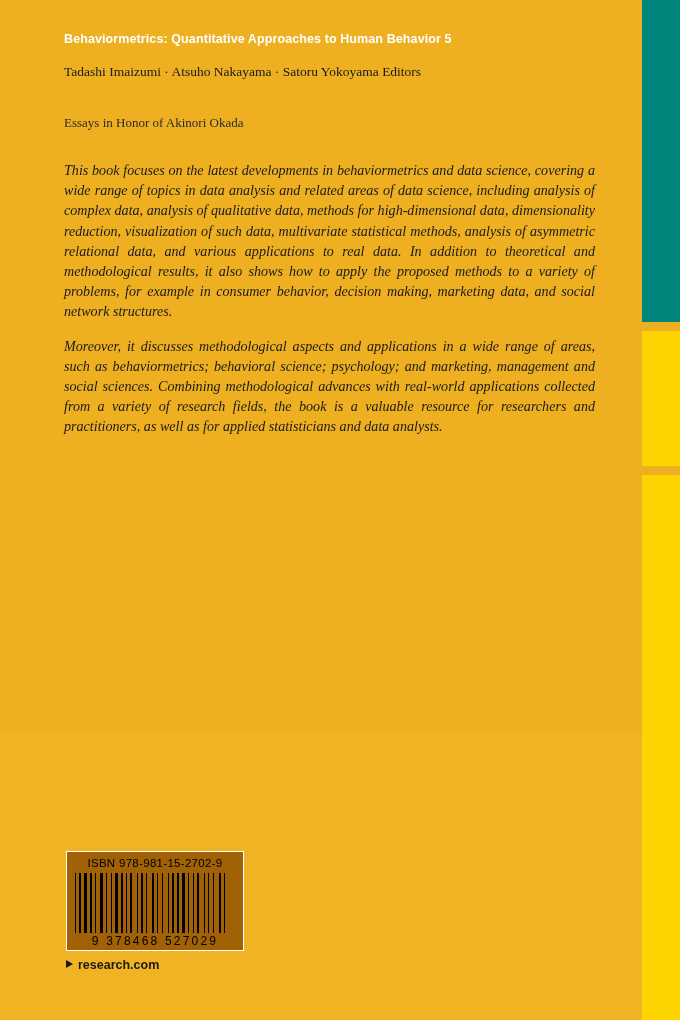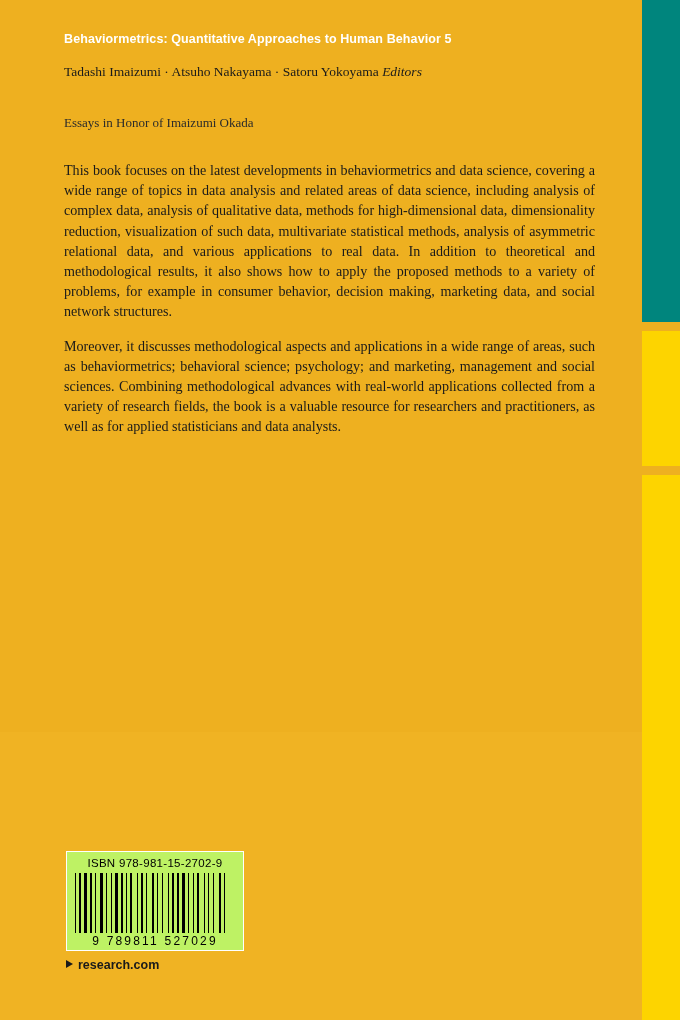--- a/index.html
+++ b/index.html
@@ -83,21 +83,20 @@
   .editors-line {
     position: absolute;
     left: 64px;
     top: 64px;
     width: 540px;
     font-family: "Liberation Serif", serif;
     font-size: 13.5px;
     color: #1a1a1a;
   }
   .editors-line .ed-label {
-    font-style: italic;
   }
   .book-title {
     position: absolute;
     left: 64px;
     top: 88px;
     width: 545px;
     font-family: "Liberation Sans", sans-serif;
     font-weight: bold;
     font-size: 17.5px;
     color: #ffffff;
@@ -118,33 +117,34 @@
     top: 160px;
     width: 531px;
     font-family: "Liberation Serif", serif;
     font-size: 14.1px;
     line-height: 20.2px;
     color: #1a1a1a;
     text-align: justify;
   }
   .blurb p {
     margin: 0 0 14px 0;
+    font-style: italic;
   }
   .blurb p:last-child {
     margin-bottom: 16px;
   }
 
   
   .barcode-box {
     position: absolute;
     left: 66px;
     top: 851px;
     width: 178px;
     height: 100px;
-    background: #bef264;
+    background: #a16207;
     border: 1px solid #ffffff;
     box-sizing: border-box;
   }
   .isbn-text {
     font-family: "Liberation Sans", sans-serif;
     font-size: 11.5px;
     color: #000000;
     text-align: center;
     margin-top: 5px;
     letter-spacing: 0.3px;
@@ -202,21 +202,21 @@
     <div class="band-yellow2"></div>
   </div>
 
   <div class="series-line">Behaviormetrics: Quantitative Approaches to Human Behavior  5</div>
 
   <div class="editors-line">
     <span>Tadashi Imaizumi · Atsuho Nakayama · Satoru Yokoyama</span>
     <span class="ed-label">Editors</span>
   </div>
 
-  <div class="book-subtitle">Essays in Honor of Imaizumi Okada</div>
+  <div class="book-subtitle">Essays in Honor of Akinori Okada</div>
 
   <div class="blurb">
     <p>This book focuses on the latest developments in behaviormetrics and data science, covering a wide range of topics in data analysis and related areas of data science, including analysis of complex data, analysis of qualitative data, methods for high-dimensional data, dimensionality reduction, visualization of such data, multivariate statistical methods, analysis of asymmetric relational data, and various applications to real data. In addition to theoretical and methodological results, it also shows how to apply the proposed methods to a variety of problems, for example in consumer behavior, decision making, marketing data, and social network structures.</p>
     <p>Moreover, it discusses methodological aspects and applications in a wide range of areas, such as behaviormetrics; behavioral science; psychology; and marketing, management and social sciences. Combining methodological advances with real-world applications collected from a variety of research fields, the book is a valuable resource for researchers and practitioners, as well as for applied statisticians and data analysts.</p>
   </div>
 
   <div class="barcode-box">
     <div class="isbn-text">ISBN 978-981-15-2702-9</div>
     <div class="bars" id="bars">
         <i style="width: 1px;"></i>
@@ -273,20 +273,20 @@
         <i style="width: 1px; background: transparent;"></i>
         <i style="width: 1px;"></i>
         <i style="width: 2px; background: transparent;"></i>
         <i style="width: 1px;"></i>
         <i style="width: 3px; background: transparent;"></i>
         <i style="width: 2px;"></i>
         <i style="width: 1px; background: transparent;"></i>
         <i style="width: 1px;"></i>
         <i style="width: 2px; background: transparent;"></i>
       </div>
-    <div class="ean-text">9 789811 527029</div>
+    <div class="ean-text">9 378468 527029</div>
   </div>
 
   <div class="springer">
     <span class="tri"></span><span>research.com</span>
   </div>
 
 </div>
 
 </body></html>

